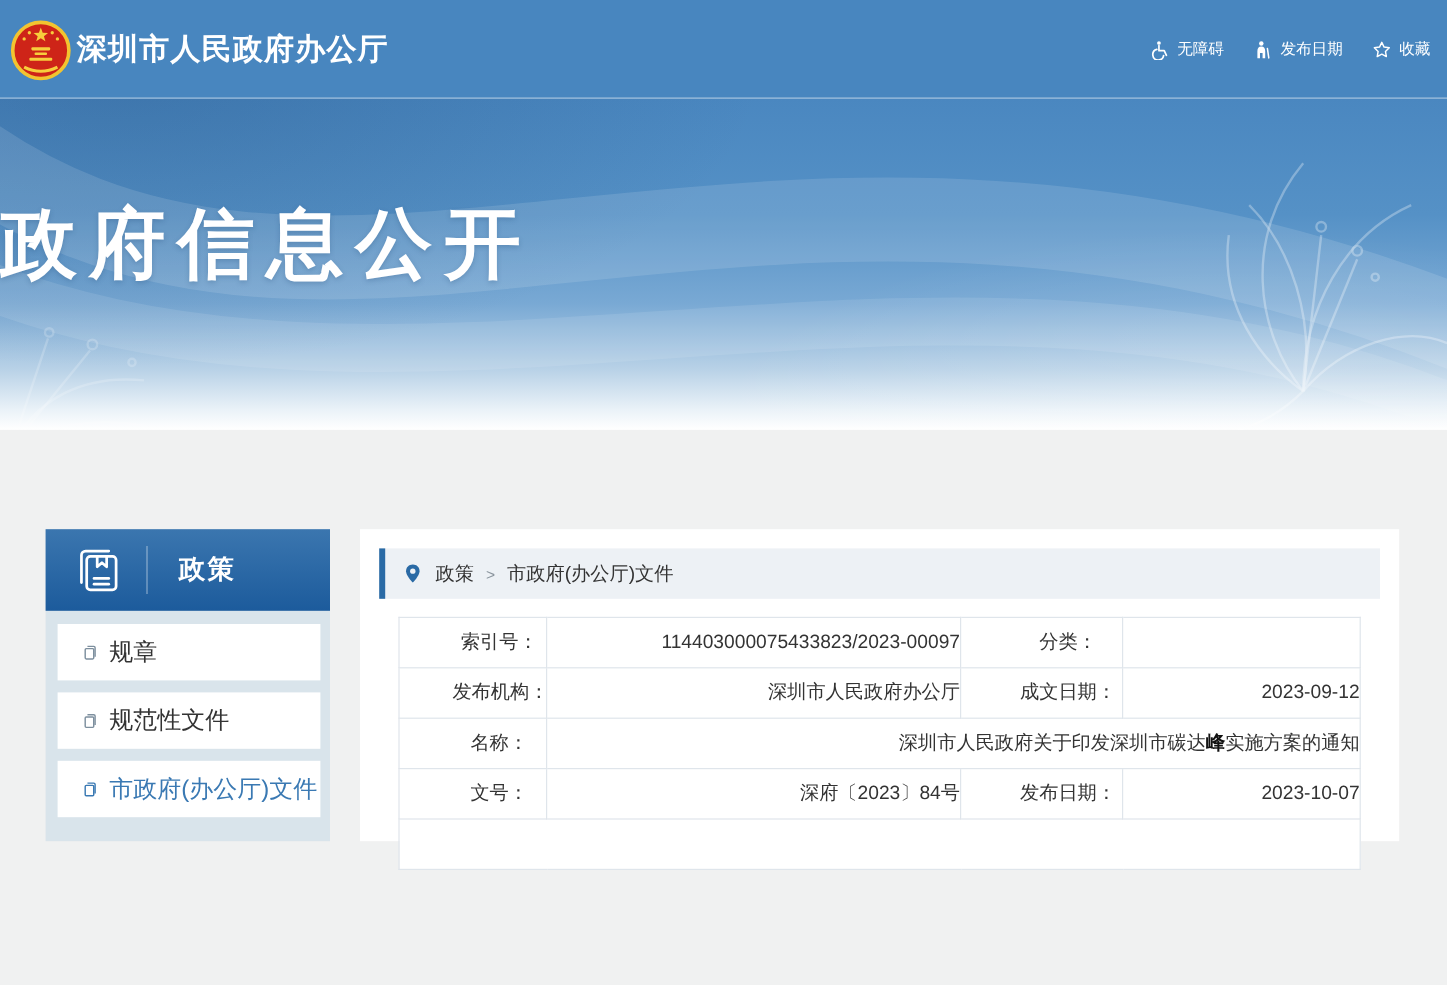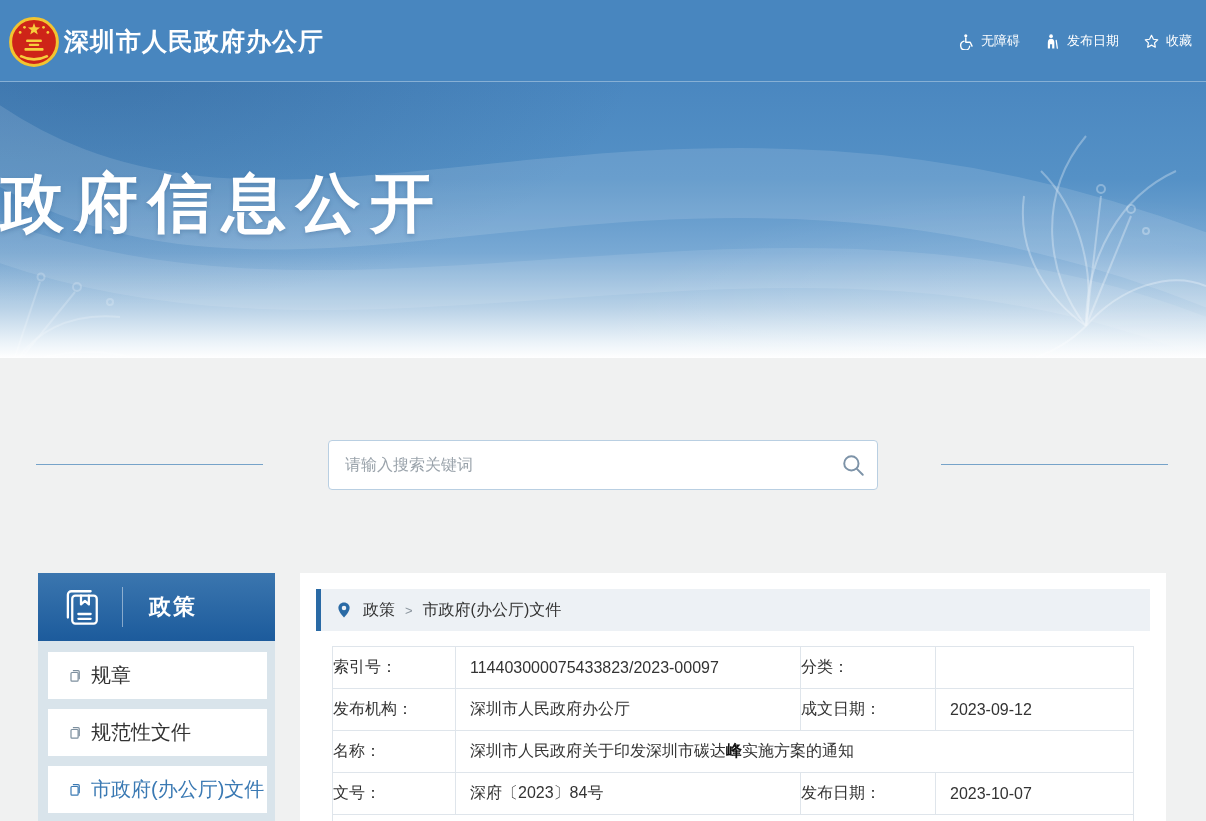--- a/index.html
+++ b/index.html
@@ -69,22 +69,22 @@
   .breadcrumb { height:42px; margin:0 16px; background:#edf1f5; border-left:5px solid #2a6aa5;
     display:flex; align-items:center; padding-left:14px; gap:10px; font-size:16px; }
   .crumb { color:#333; text-decoration:none; cursor:pointer; }
   .crumb-sep { color:#8a949d; font-size:13px; }
   .pin { display:flex; }
 
   
   .doc-table { margin:15px 33px 0 32px; border-collapse:collapse; table-layout:fixed;
     width:801px; font-size:16px; color:#333; }
   .doc-table td { border:1px solid #dfe5eb; height:42px; vertical-align:middle; background:#fff; }
-  .doc-table td.lbl { text-align:left; color:#333; white-space:nowrap; }
-  .doc-table td.val { text-align:left; padding-left:14px; }
+  .doc-table td.lbl { text-align:center; color:#333; white-space:nowrap;padding-left:44px; }
+  .doc-table td.val { text-align:right; padding-left:14px; }
   .hl { font-weight:bold; color:#111; }
 </style>
 </head>
 <body>
 
 <div class="top-header">
   <svg class="emblem" viewBox="0 0 60 60">
     <circle cx="30" cy="30" r="27" fill="#ce2418" stroke="#f2c430" stroke-width="3.5"></circle>
     <polygon fill="#f7ce3c" points="30,8 31.8,13 37,13.2 33,16.3 34.4,21.3 30,18.4 25.6,21.3 27,16.3 23,13.2 28.2,13"></polygon>
     <circle cx="19" cy="13" r="1.6" fill="#f7ce3c"></circle>
@@ -148,33 +148,20 @@
       <circle cx="97" cy="55" r="4"></circle>
     <path d="M30 140 L 60 50"></path>
       <circle cx="61" cy="45" r="3.5"></circle>
     <circle cx="130" cy="70" r="3"></circle>
   </svg>
   <h1 class="banner-title">政府信息公开</h1>
 </div>
 
 <div class="content-bg">
 
-  <div class="search-row">
-    <div class="deco-line left"></div>
-    <div class="search-box">
-      <input class="search-input" type="text" placeholder="请输入搜索关键词" style="">
-      <button class="search-btn">
-        <svg viewBox="0 0 24 24" width="26" height="26" fill="none" stroke="#7d93a8" stroke-width="1.8" stroke-linecap="round">
-          <circle cx="10.5" cy="10.5" r="6.6"></circle>
-          <path d="M15.6 15.6 L21 21"></path>
-        </svg>
-      </button>
-    </div>
-    <div class="deco-line right"></div>
-  </div>
 
   <div class="layout">
 
     <div class="sidebar">
       <div class="side-header">
         <svg viewBox="0 0 48 48" width="42" height="42" fill="none" stroke="#fff" stroke-width="2.6" stroke-linecap="round" stroke-linejoin="round">
           <path d="M9 36 V10 a4 4 0 0 1 4-4 h22"></path>
           <rect x="14" y="11" width="28" height="32" rx="3.5"></rect>
           <path d="M24 11 v10 l4.5-4 4.5 4 V11"></path>
           <path d="M21 32 h14"></path>

